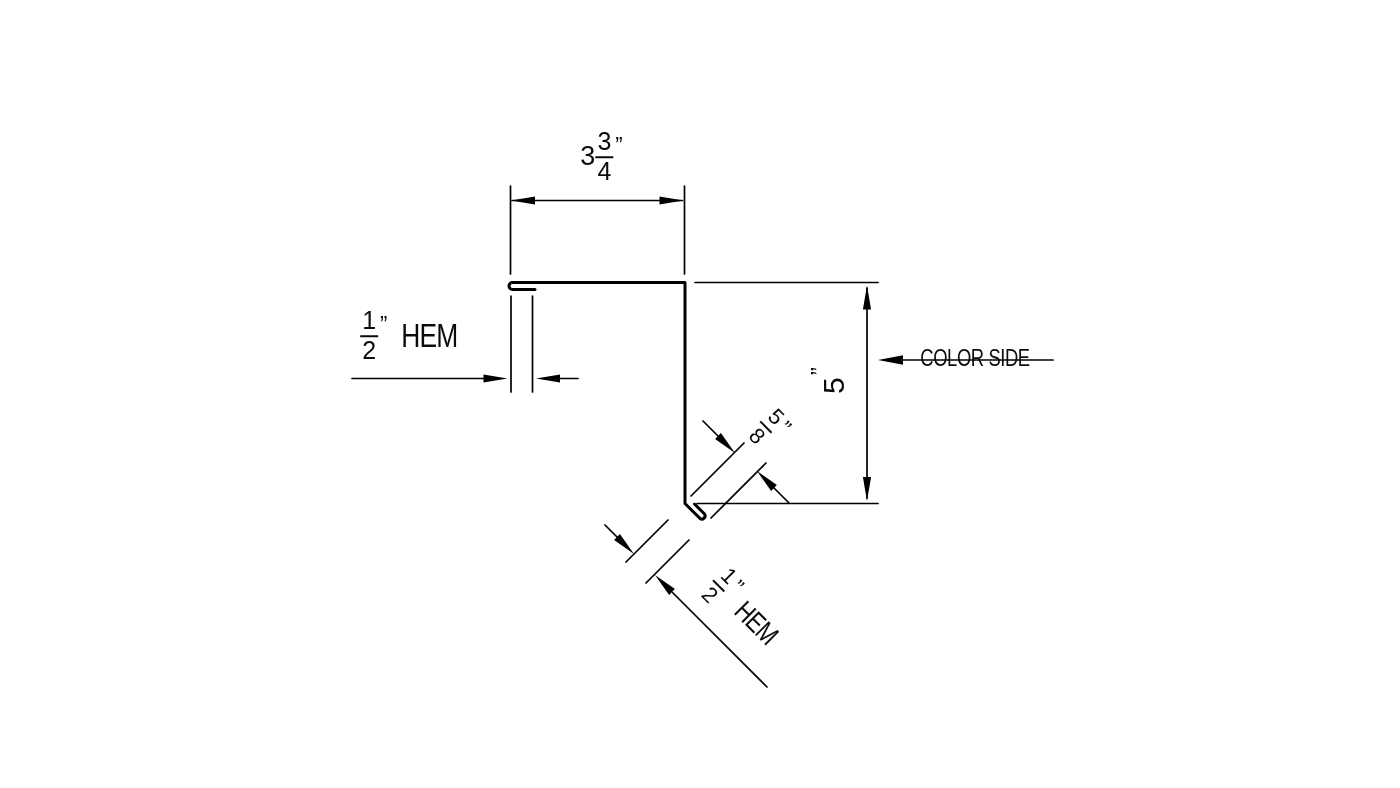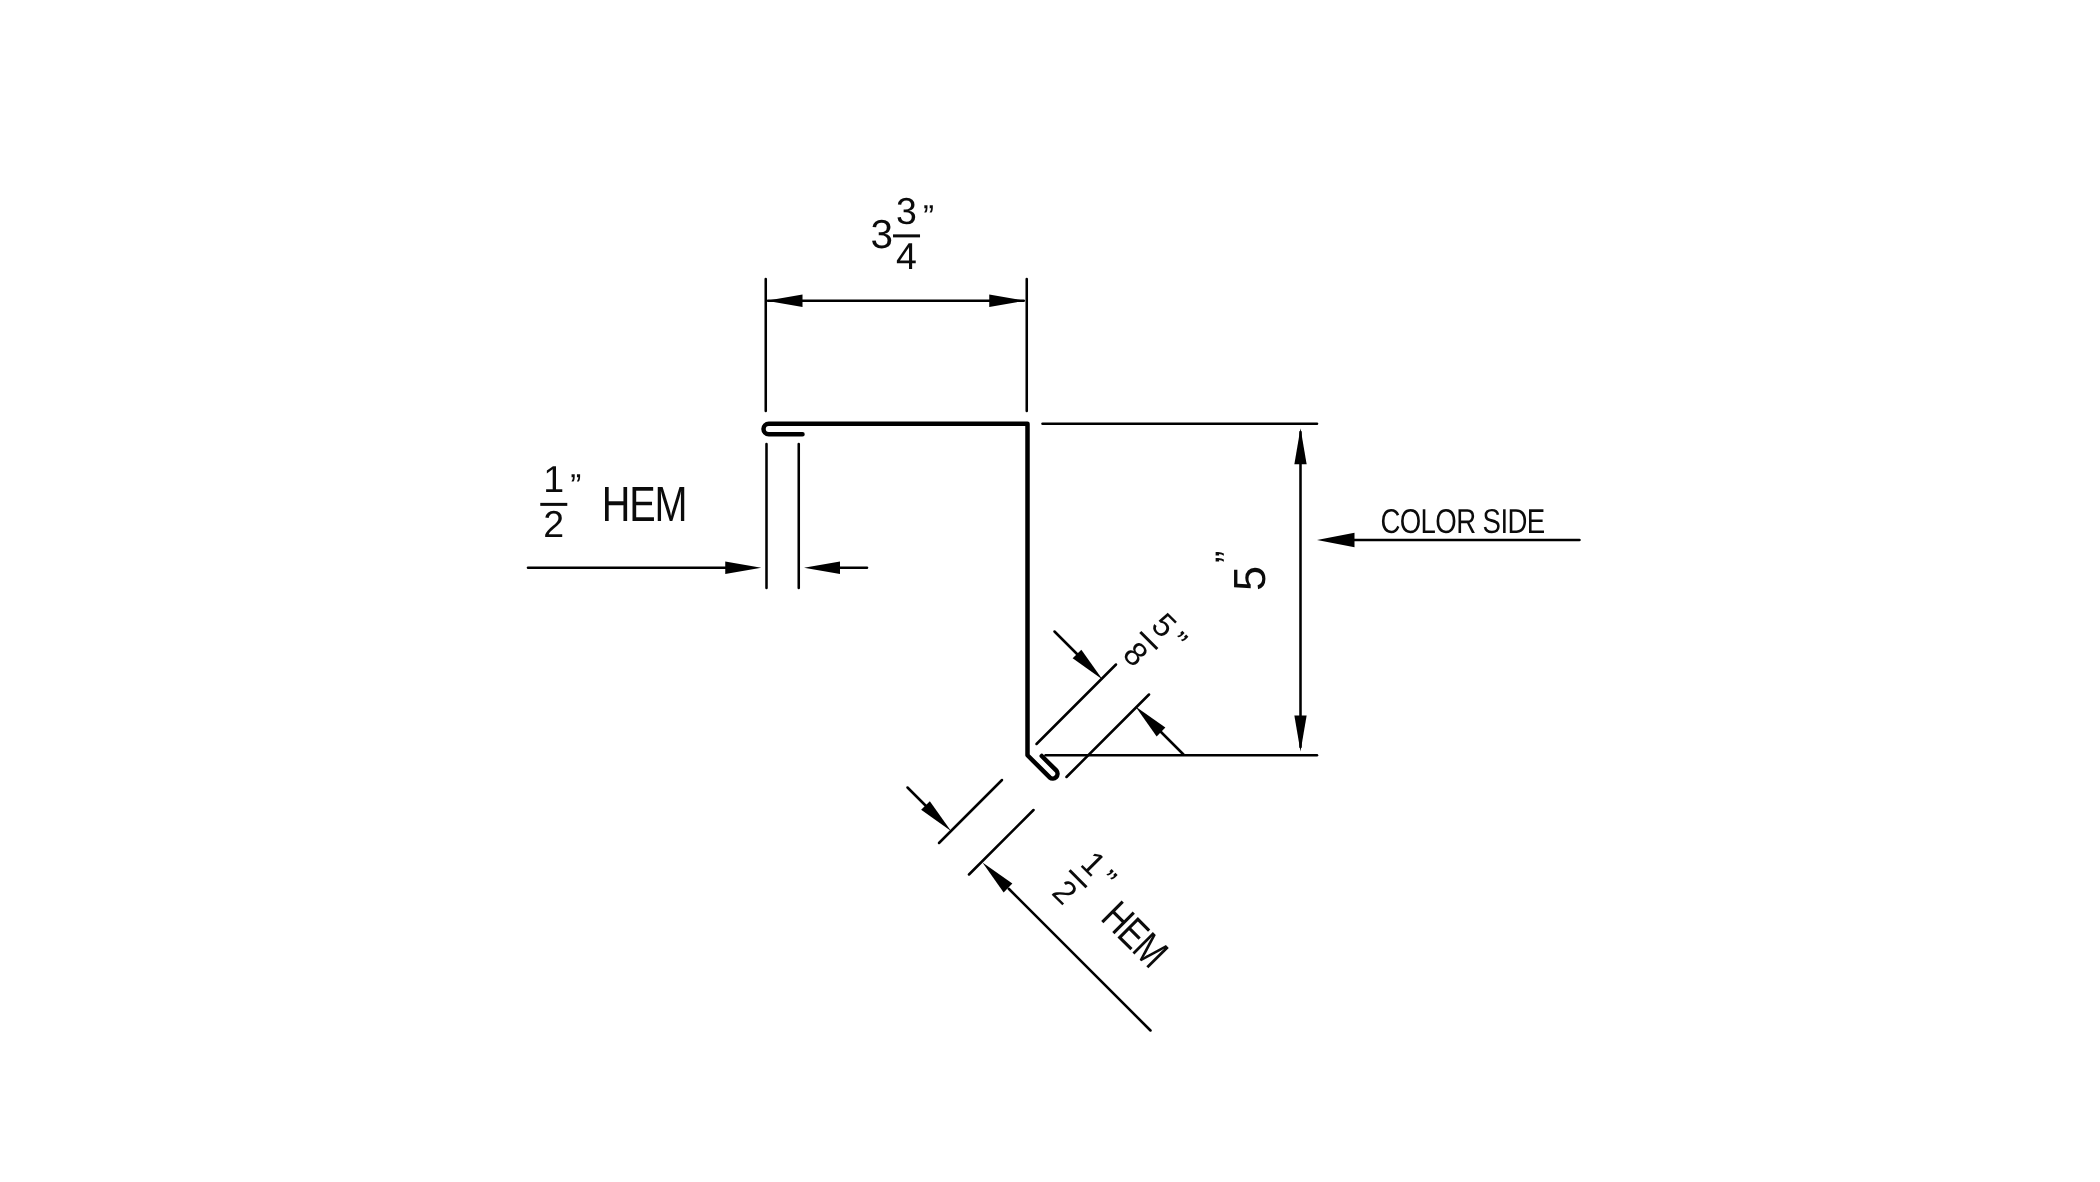--- a/index.html
+++ b/index.html
@@ -120,21 +120,21 @@
       </span>
       <span class="inch">”</span>
       <span class="word">HEM</span>
   </div>
 
   <div class="lbl num-lg" style="left:834px;top:381px;transform:translate(-50%,-50%) rotate(-90deg);">
     <span>5</span>
       <span class="inch">”</span>
   </div>
 
-  <div class="lbl" style="left:975px;top:348px;transform:translate(-50%,-50%);align-items:center;">
+  <div class="lbl" style="left:975px;top:358px;transform:translate(-50%,-50%);align-items:center;">
     <span class="squish">COLOR SIDE</span>
   </div>
 
   <div class="lbl" style="left:769px;top:430px;transform:translate(-50%,-50%) rotate(45deg);">
     <span class="frac frac-sm">
         <span class="fnum">5</span>
         <span class="fden">8</span>
       </span>
       <span class="inch">”</span>
   </div>

